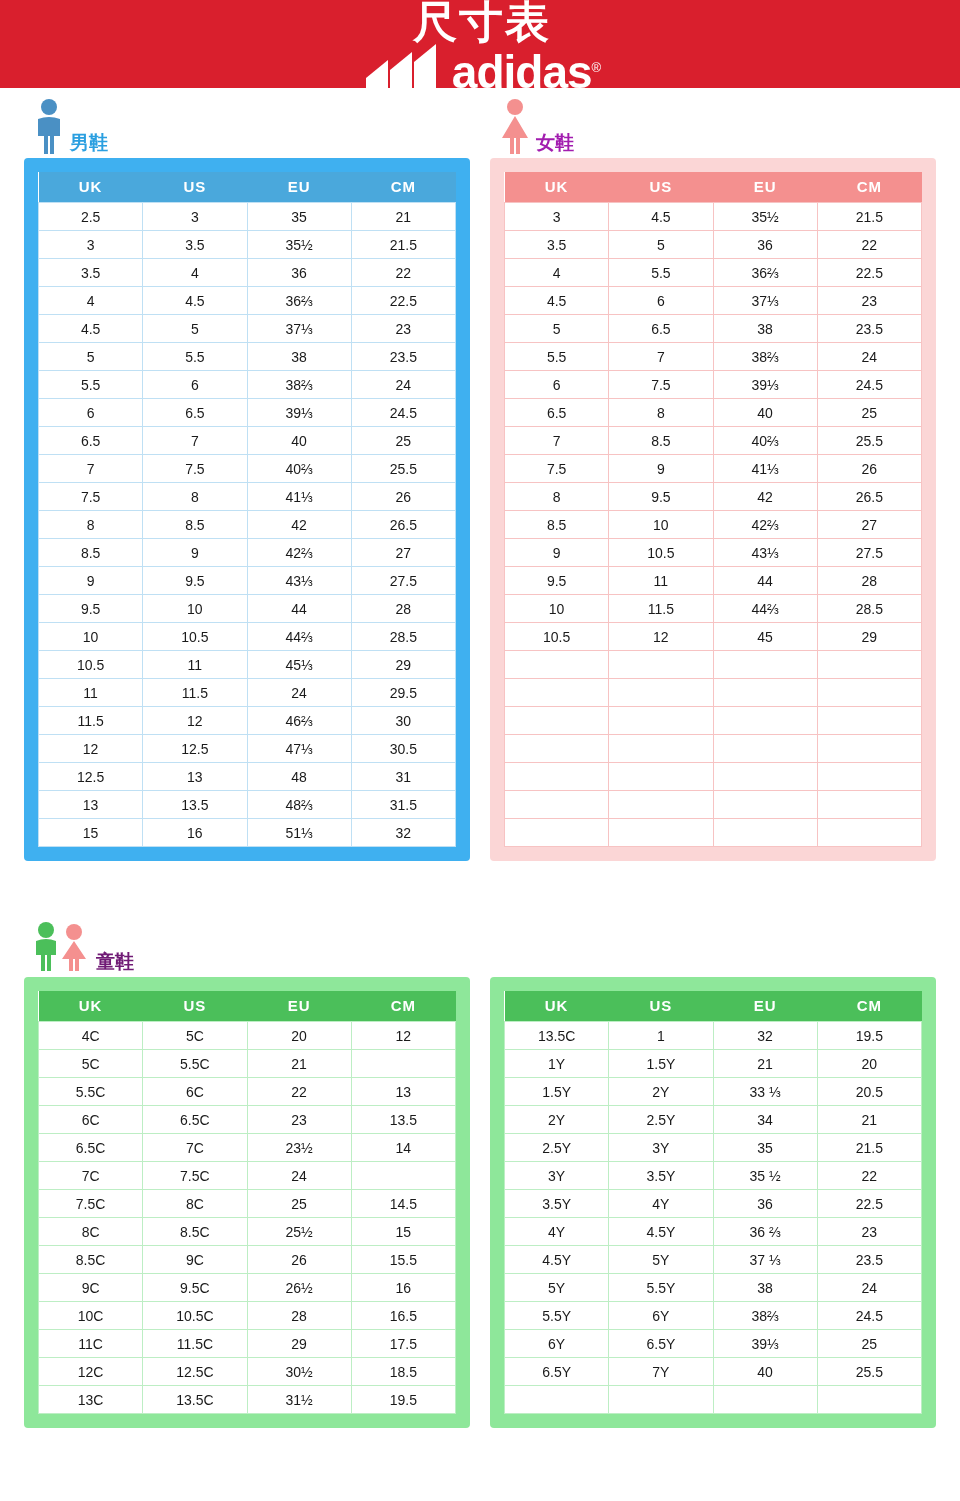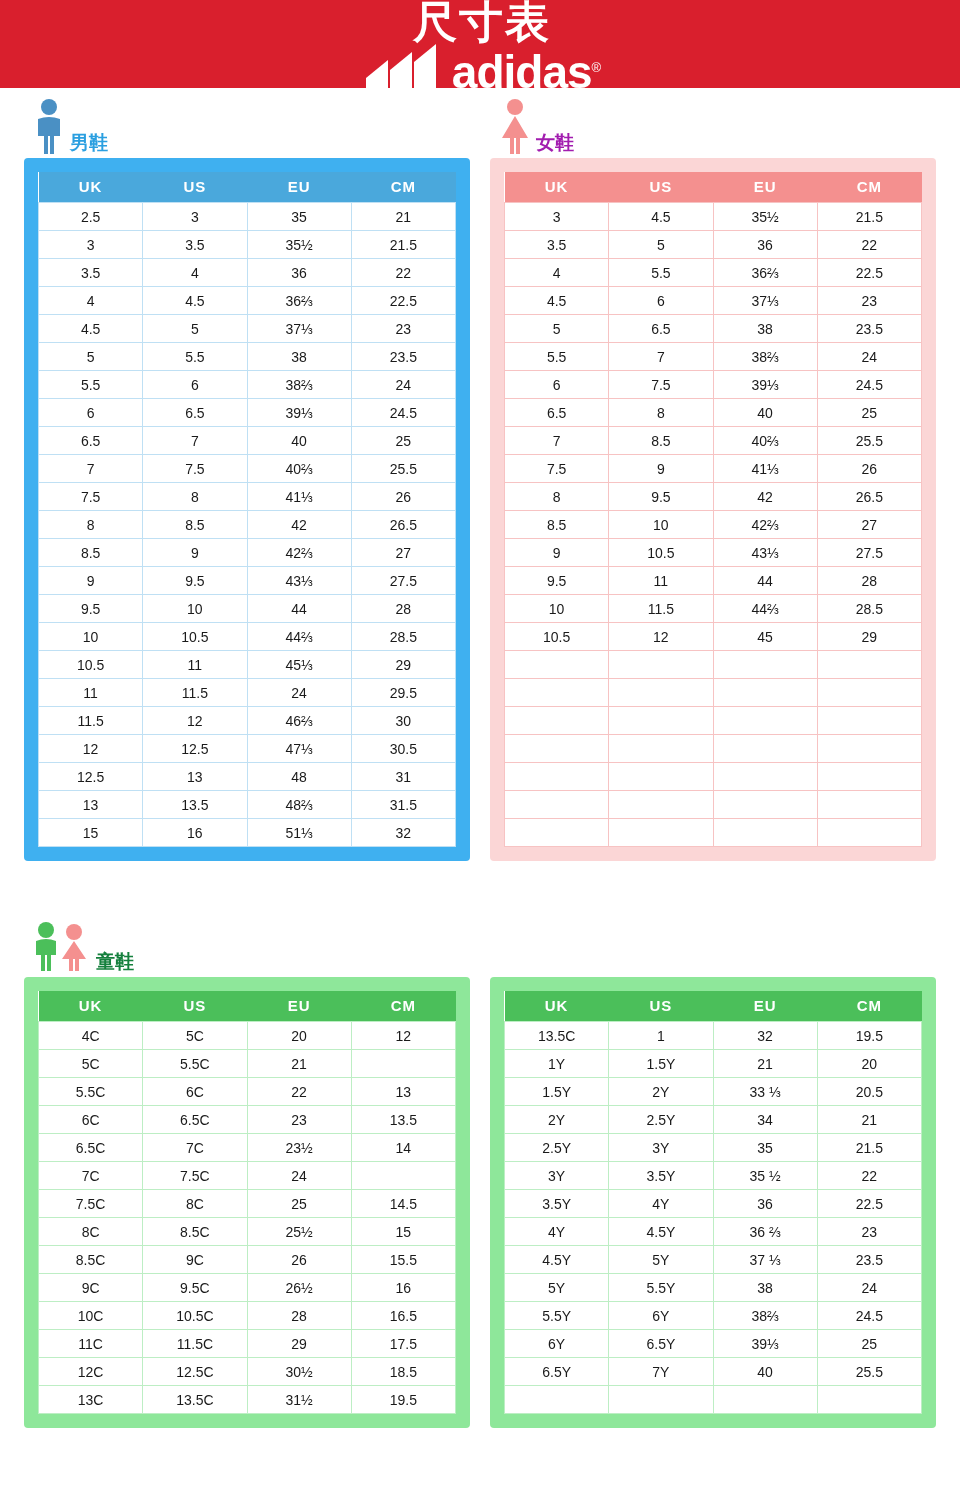--- a/index.html
+++ b/index.html
@@ -68,21 +68,21 @@
     height: 70px;
     padding-left: 8px;
   }
   .sec-label .lbl {
     font-size: 19px;
     font-weight: bold;
     padding-bottom: 2px;
   }
   .men .lbl { color: #2a9fe0; }
   .women .lbl { color: #a21caf; }
-  .kids .lbl { color: #15803d; }
+  .kids .lbl { color: #701a75; }
 
   .card {
     border-radius: 4px;
     padding: 14px;
   }
   .card.men   { background: #3fb0f0; }
   .card.women { background: #fbd6d6; }
   .card.kids  { background: #8ee79a; }
 
   table.sz {

